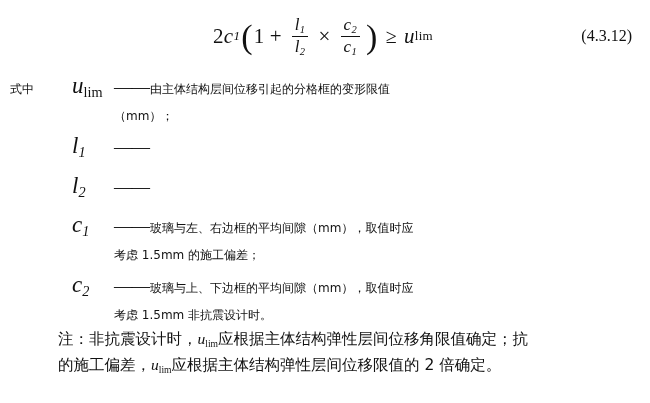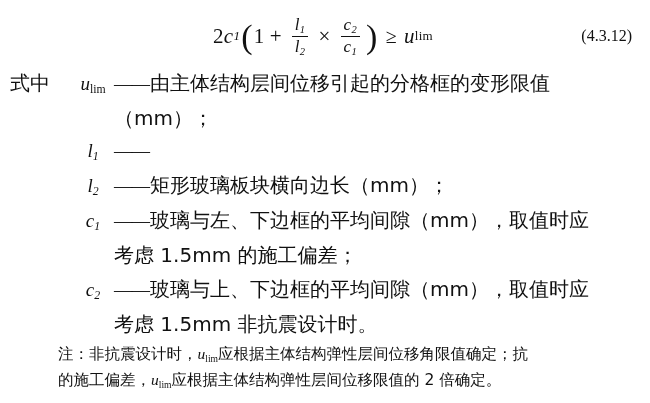--- a/index.html
+++ b/index.html
@@ -96,34 +96,34 @@
     display: inline-block;
     width: 62px;
     flex: 0 0 62px;
     text-align: left;
     font-size: 18.5px;
   }
   .sym {
     display: inline-block;
     width: 42px;
     flex: 0 0 42px;
-    text-align: center;
+    text-align: left;
     font-style: italic;
-    font-size: 19px;
+    font-size: 23px;
   }
   .dash {
     letter-spacing: -1px;
     margin-right: 1px;
   }
   .cont {
     padding-left: 104px;
   }
   .txt-cn {
     font-family: "DejaVu Sans", "Liberation Sans", sans-serif;
-    font-size: 20px;
+    font-size: 12px;
   }
   .txt-cn-sm {
     font-family: "DejaVu Sans", "Liberation Sans", sans-serif;
     font-size: 15.5px;
   }
 
   
   .note {
     margin-top: 0;
     font-size: 15.5px;
@@ -180,28 +180,27 @@
     <div class="def-line">
       <span class="lead"></span>
       <span class="sym"><span>l</span><sub class="sub-it">1</sub></span>
       <span class="dash">——</span>
     </div>
 
     <div class="def-line">
       <span class="lead"></span>
       <span class="sym"><span>l</span><sub class="sub-it">2</sub></span>
       <span class="dash">——</span>
-      <span class="txt-cn">矩形玻璃板块横向边长（mm）；</span>
     </div>
 
     <div class="def-line">
       <span class="lead"></span>
       <span class="sym"><span>c</span><sub class="sub-it">1</sub></span>
       <span class="dash">——</span>
-      <span class="txt-cn">玻璃与左、下边框的平均间隙（mm），取值时应</span>
+      <span class="txt-cn">玻璃与左、右边框的平均间隙（mm），取值时应</span>
     </div>
     <div class="cont txt-cn">考虑 1.5mm 的施工偏差；</div>
 
     <div class="def-line">
       <span class="lead"></span>
       <span class="sym"><span>c</span><sub class="sub-it">2</sub></span>
       <span class="dash">——</span>
       <span class="txt-cn">玻璃与上、下边框的平均间隙（mm），取值时应</span>
     </div>
     <div class="cont txt-cn">考虑 1.5mm 非抗震设计时。</div>

